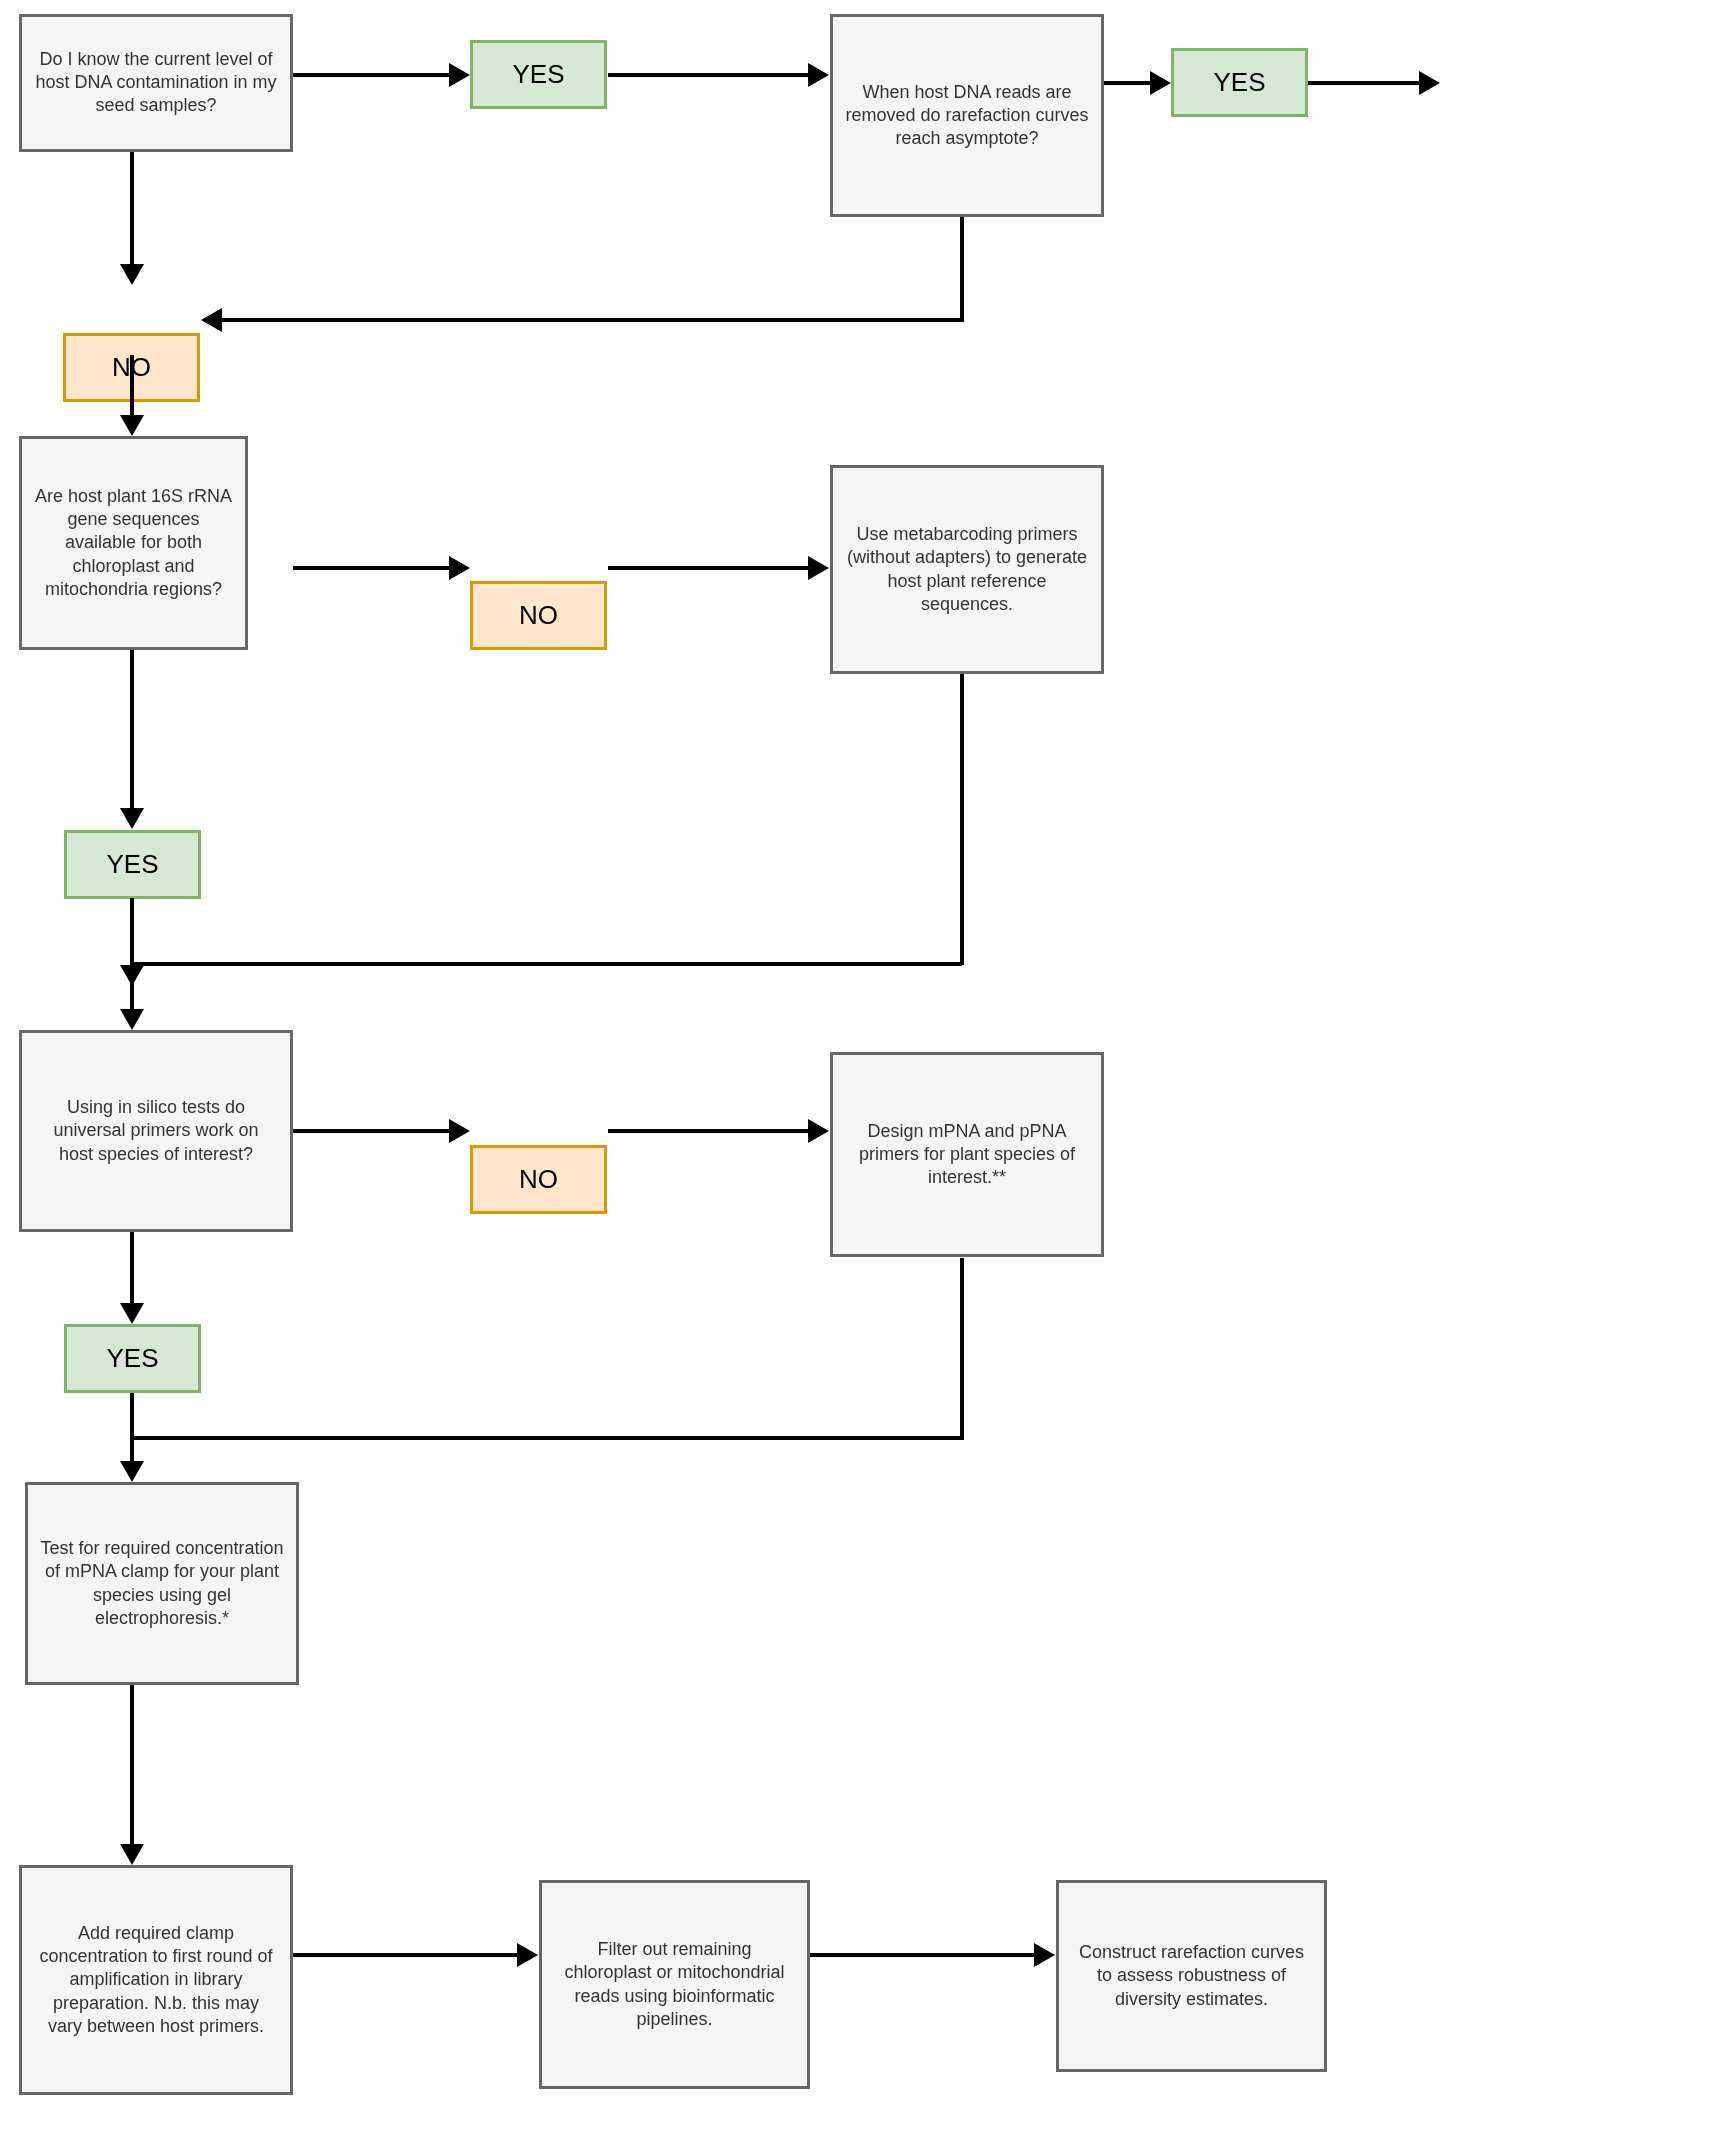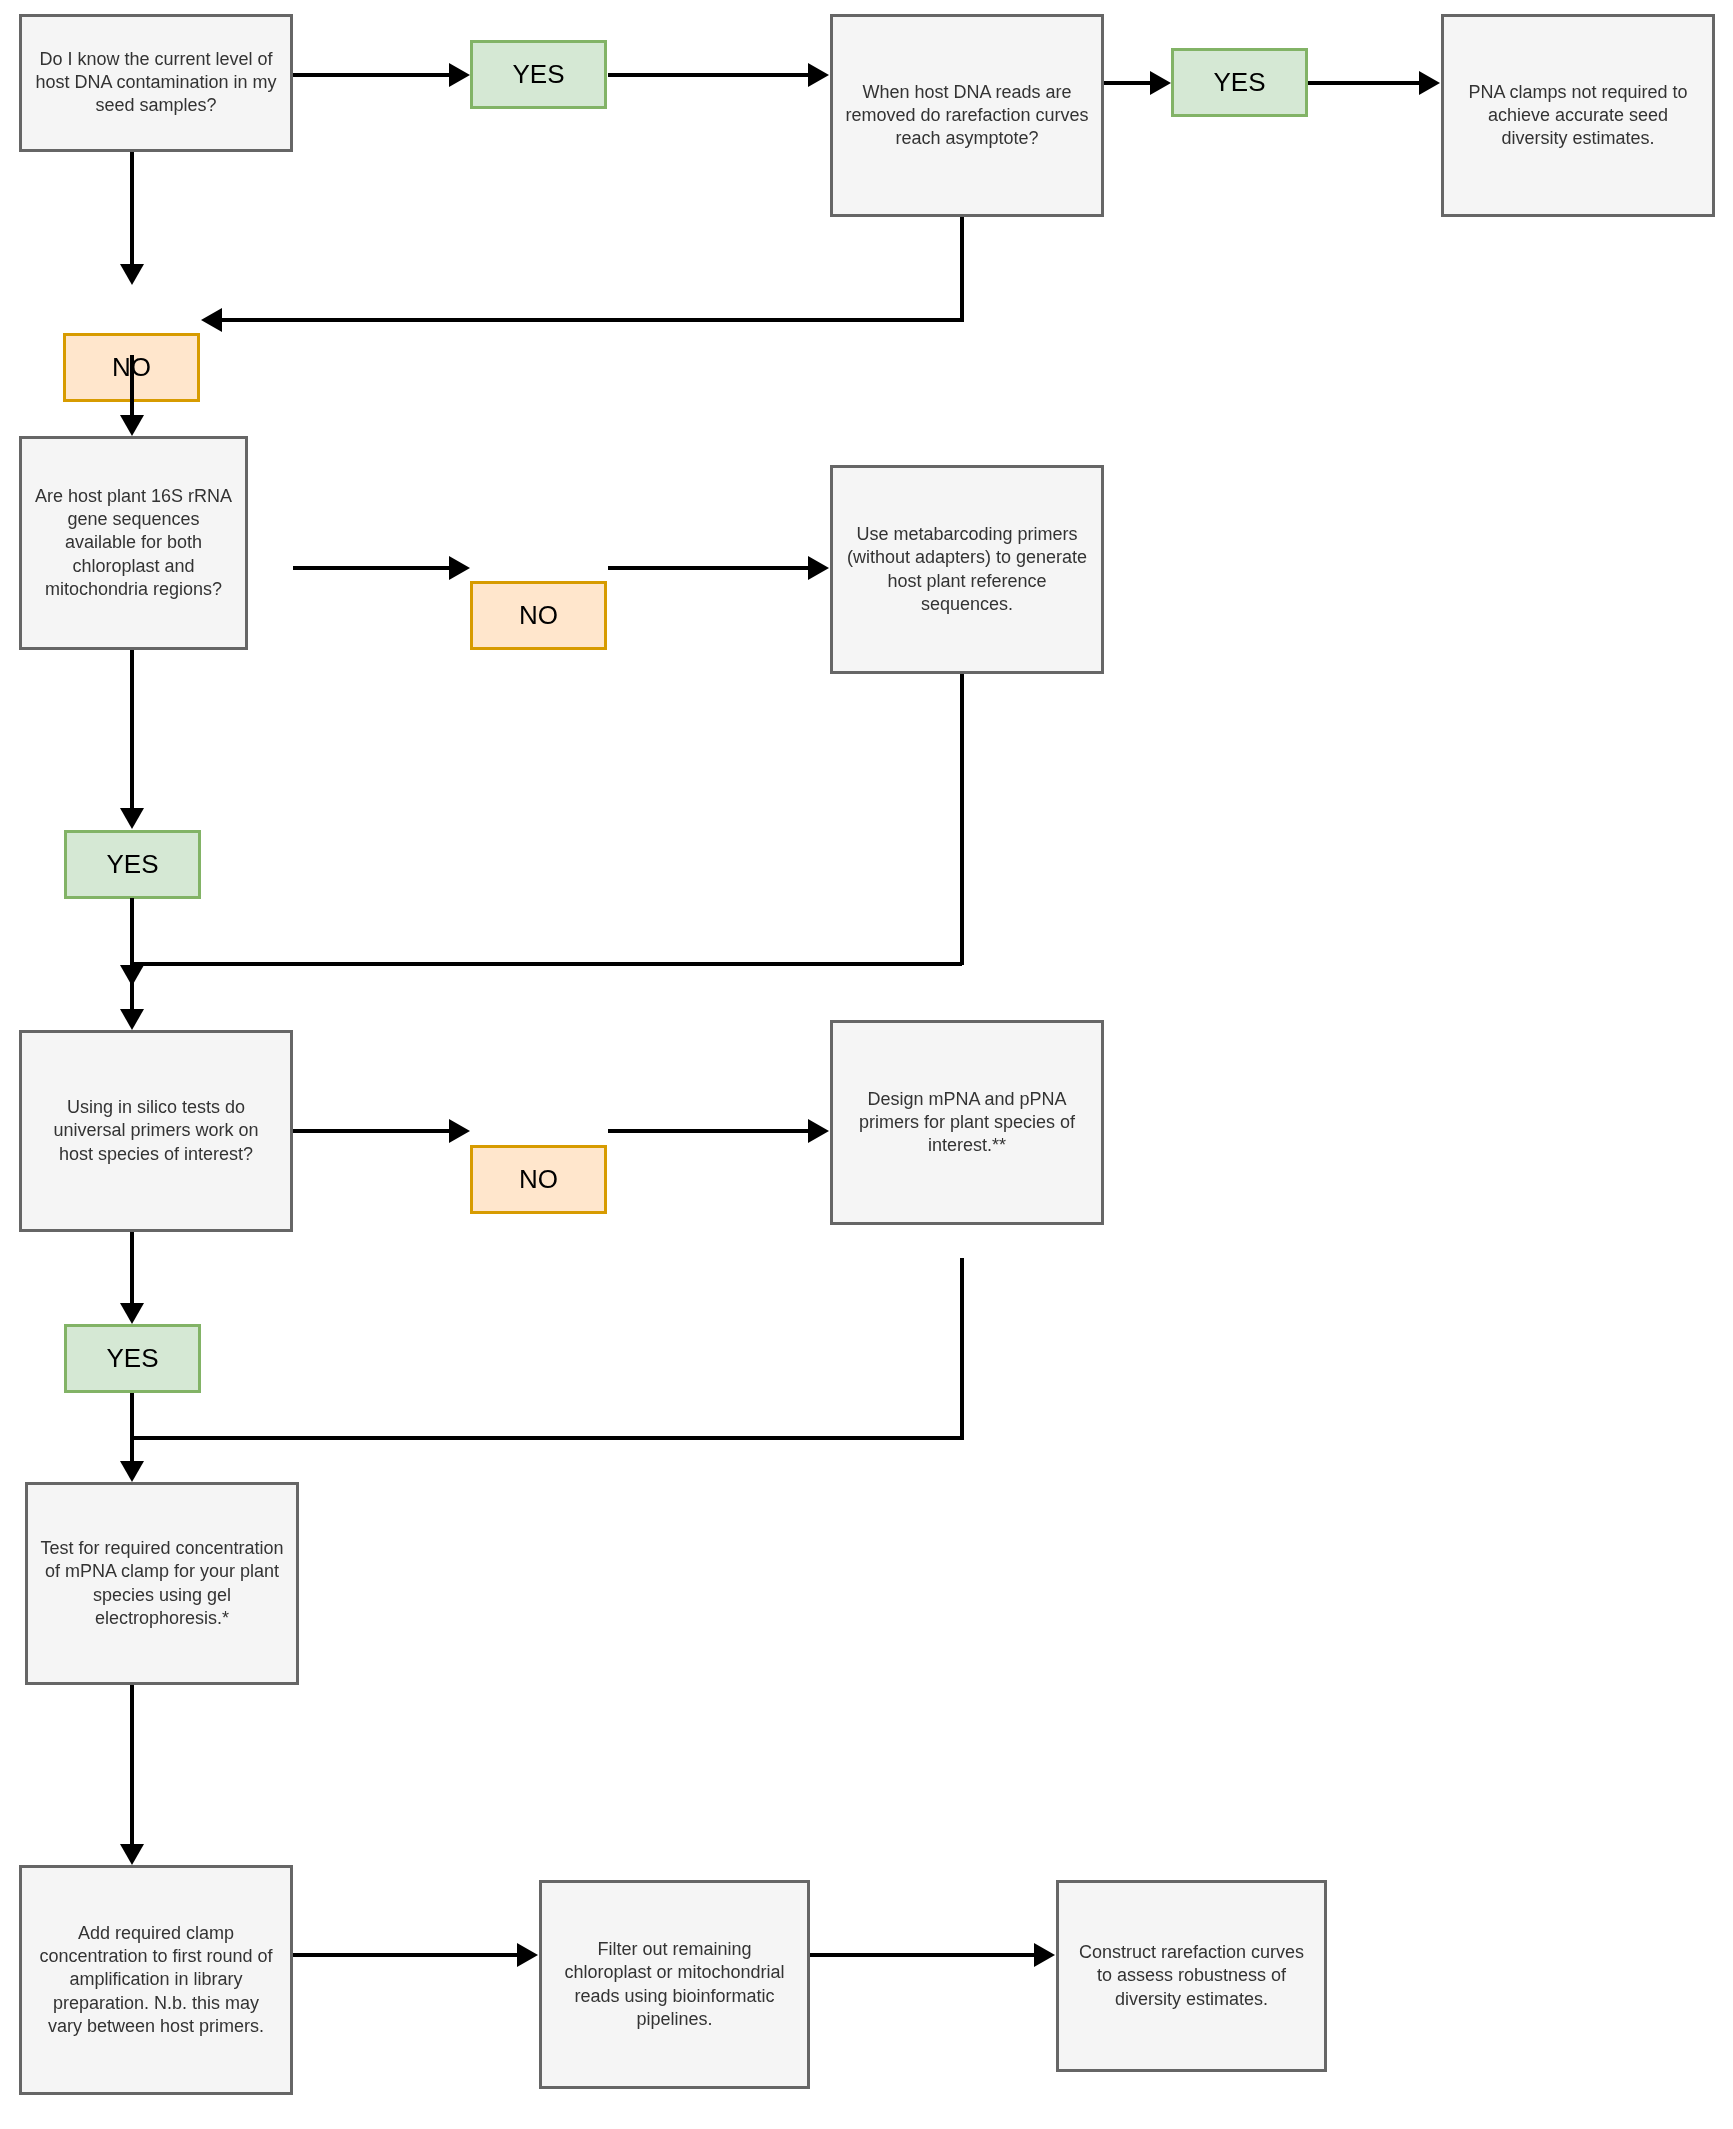--- a/index.html
+++ b/index.html
@@ -30,35 +30,32 @@
 <body>
 
 <div class="canvas">
 
   <div class="proc" style="left:19px;top:13.5px;width:274px;height:138px;">
     <span>Do I know the current level of host DNA contamination in my seed samples?</span>
   </div>
   <div class="proc" style="left:830px;top:14px;width:274px;height:203px;">
     <span>When host DNA reads are removed do rarefaction curves reach asymptote?</span>
   </div>
-  <div class="proc" style="left:1441px;top:14px;width:274px;height:203px;">
-    <span>PNA clamps not required to achieve accurate seed diversity estimates.</span>
-  </div>
 
   <div class="proc" style="left:19px;top:436px;width:229px;height:214px;">
     <span>Are host plant 16S rRNA gene sequences available for both chloroplast and mitochondria regions?</span>
   </div>
   <div class="proc" style="left:830px;top:465px;width:274px;height:209px;">
     <span>Use metabarcoding primers (without adapters) to generate host plant reference sequences.</span>
   </div>
 
   <div class="proc" style="left:19px;top:1030px;width:274px;height:202px;">
     <span>Using in silico tests do universal primers work on host species of interest?</span>
   </div>
-  <div class="proc" style="left:830px;top:1020px;width:274px;height:205px;">
+  <div class="proc" style="left:830px;top:1052px;width:274px;height:205px;">
     <span>Design mPNA and pPNA primers for plant species of interest.**</span>
   </div>
 
   <div class="proc" style="left:25px;top:1482px;width:274px;height:203px;">
     <span>Test for required concentration of mPNA clamp for your plant species using gel electrophoresis.*</span>
   </div>
 
   <div class="proc" style="left:19px;top:1865px;width:274px;height:230px;">
     <span>Add required clamp concentration to first round of amplification in library preparation. N.b. this may vary between host primers.</span>
   </div>

